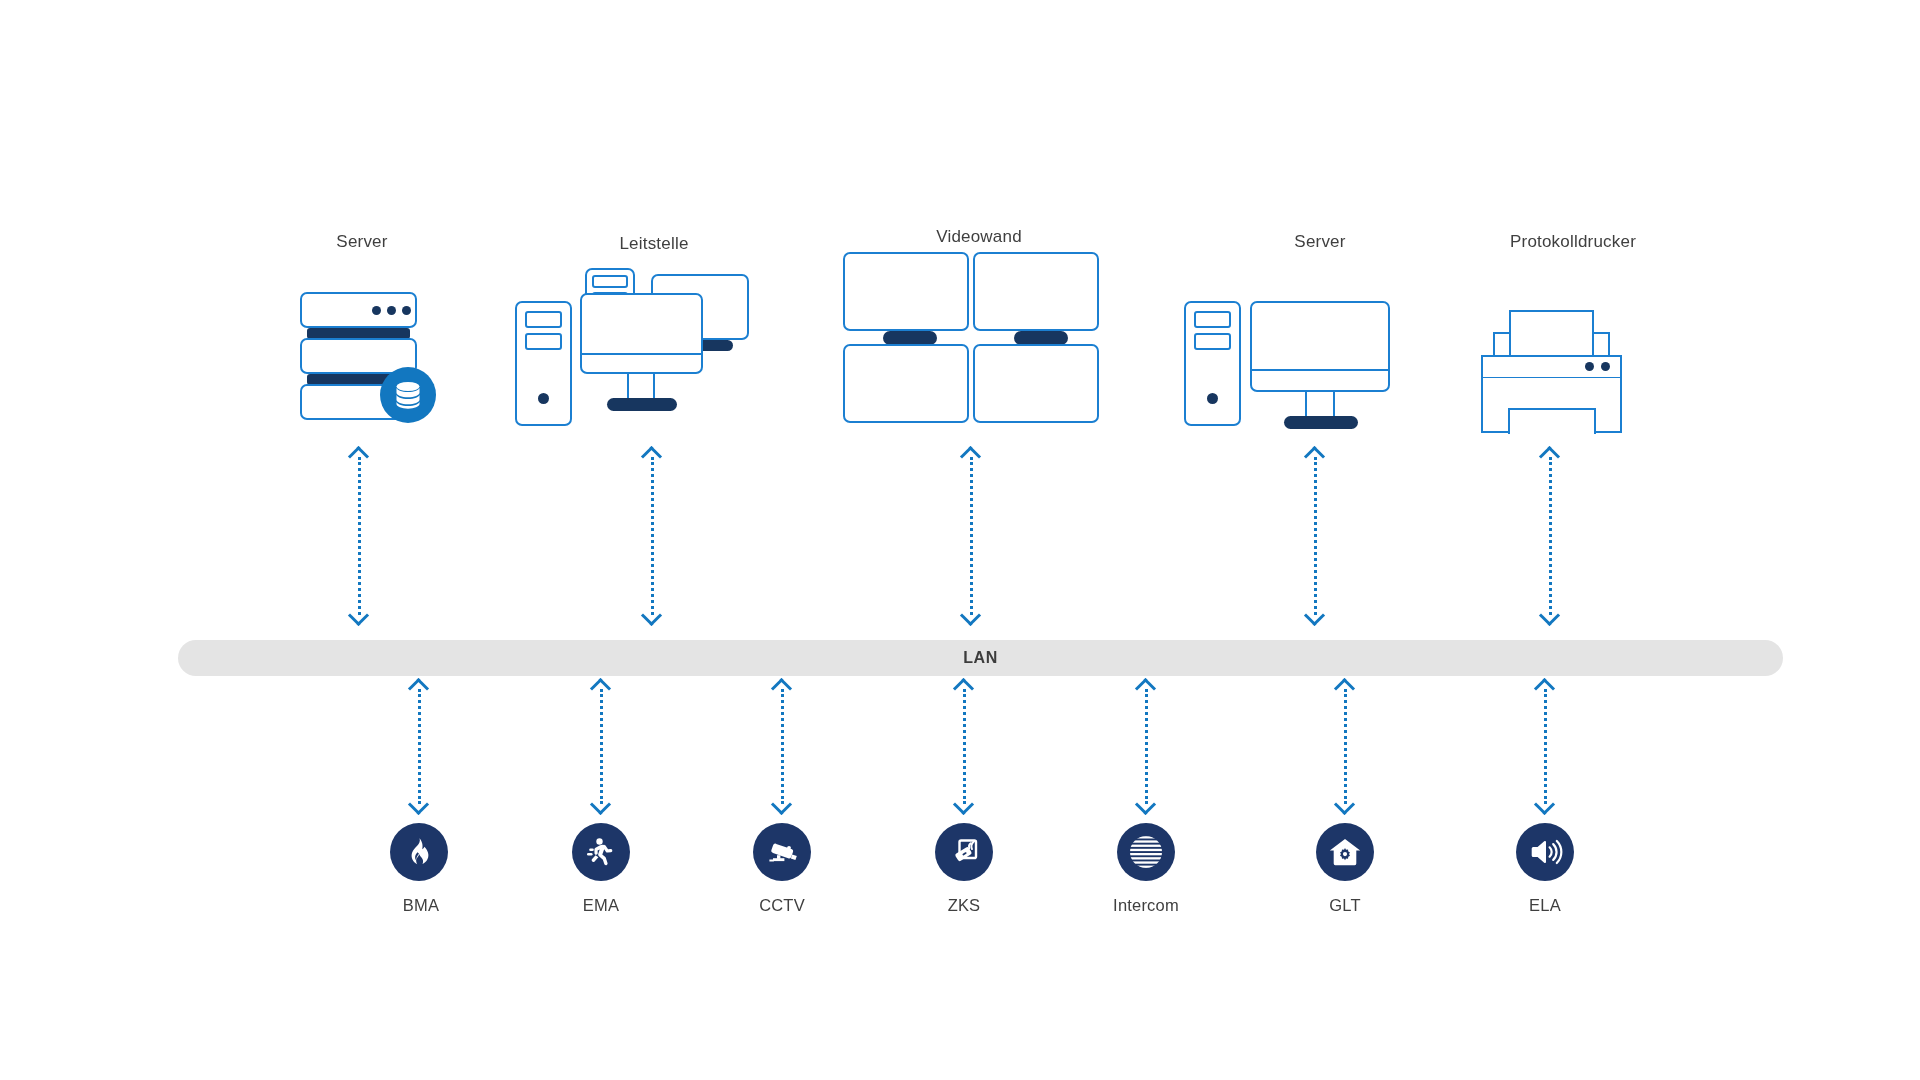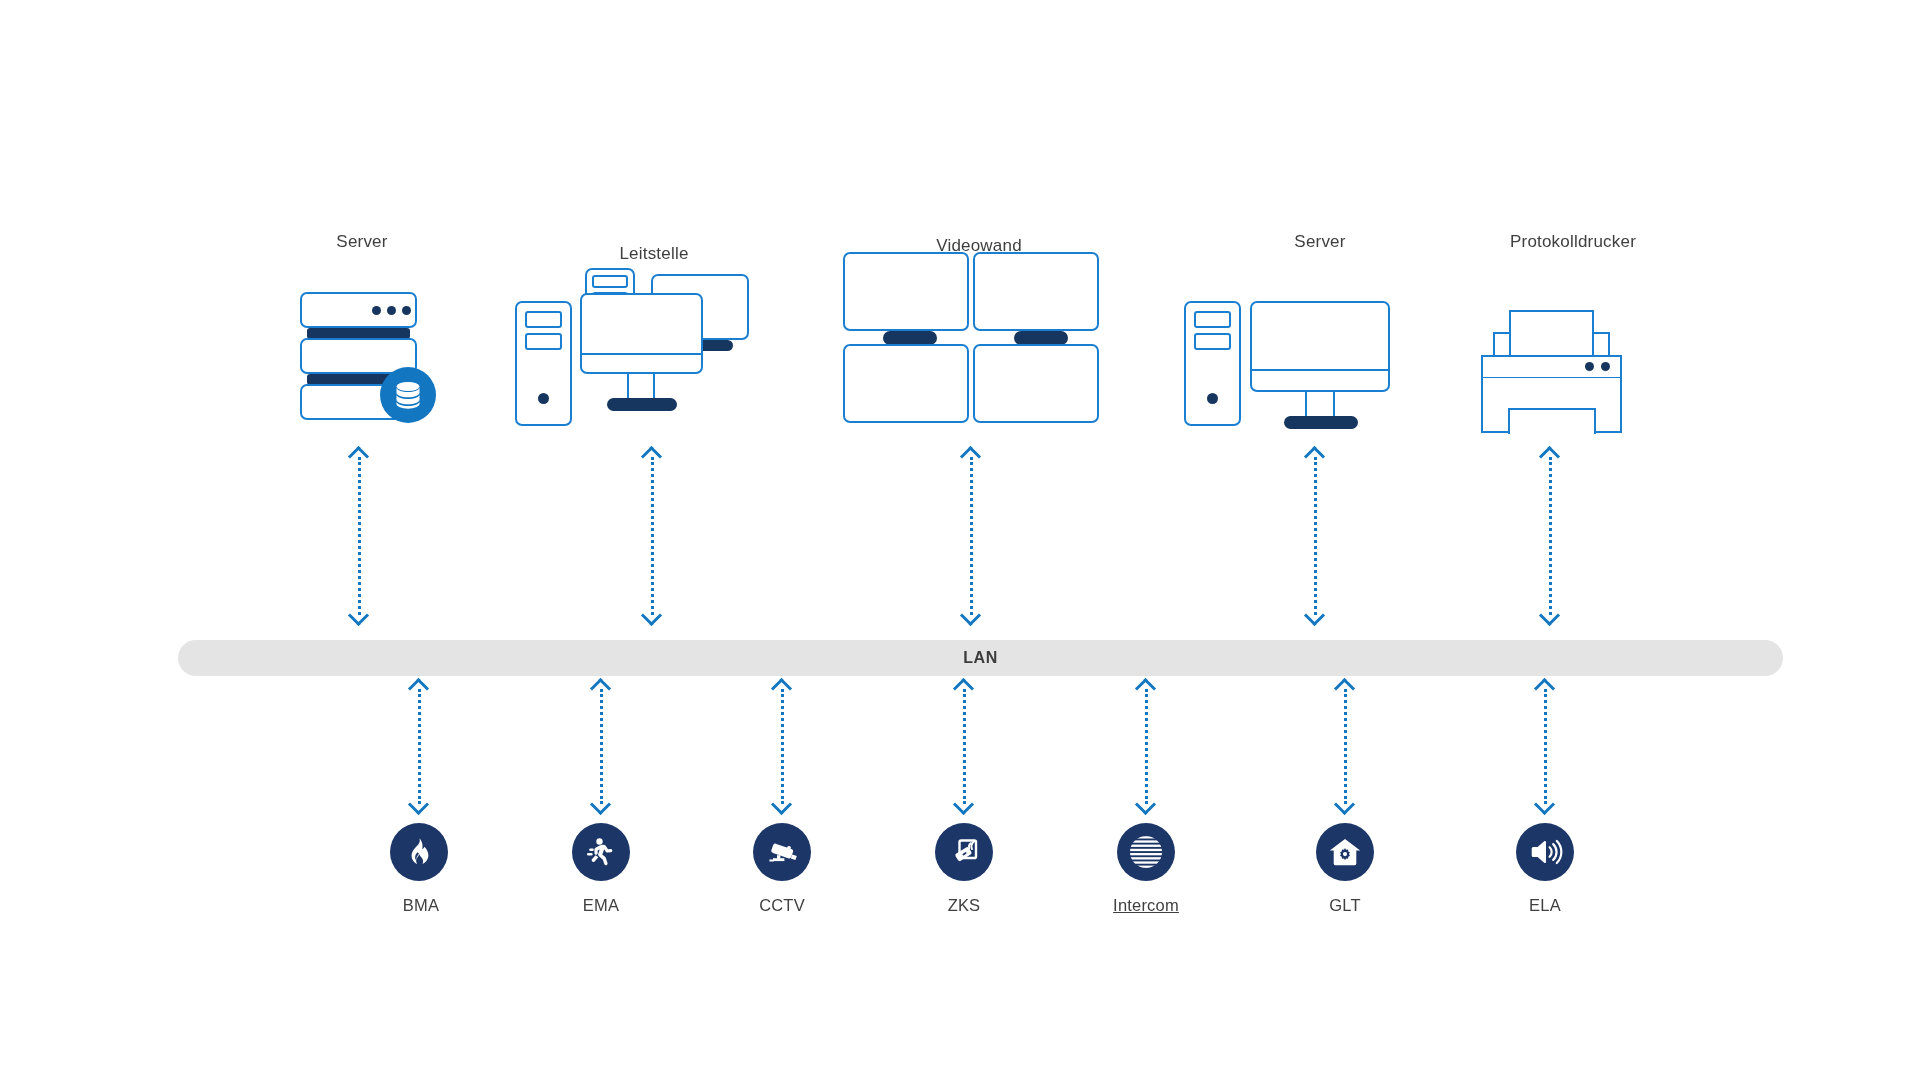--- a/index.html
+++ b/index.html
@@ -226,22 +226,22 @@
   .sys-icon svg {
     display: block;
   }
 </style>
 </head>
 <body>
 
 <div id="stage">
 
   <div class="dev-label" style="left:212px; top:232px;">Server</div>
-  <div class="dev-label" style="left:504px; top:244px;">Leitstelle</div>
-  <div class="dev-label" style="left:829px; top:236px;">Videowand</div>
+  <div class="dev-label" style="left:504px; top:234px;">Leitstelle</div>
+  <div class="dev-label" style="left:829px; top:227px;">Videowand</div>
   <div class="dev-label" style="left:1170px; top:232px;">Server</div>
   <div class="dev-label" style="left:1423px; top:232px;">Protokolldrucker</div>
 
   <div class="node" style="left:300px; top:292px; width:125px; height:140px;">
 
     <div class="srv-box" style="left:0px;   top:0px;  width:117px; height:36px;"></div>
     <div class="srv-dot" style="left:72px;  top:14px;"></div>
     <div class="srv-dot" style="left:87px;  top:14px;"></div>
     <div class="srv-dot" style="left:102px; top:14px;"></div>
     <div class="srv-bar" style="left:7px;   top:36px; width:103px; height:11px;"></div>
@@ -454,21 +454,21 @@
         <rect x="2" y="9.4" width="38" height="2.3"></rect>
         <rect x="2" y="13.6" width="38" height="2.3"></rect>
         <rect x="2" y="17.8" width="38" height="2.3"></rect>
         <rect x="2" y="22.0" width="38" height="2.3"></rect>
         <rect x="2" y="26.2" width="38" height="2.3"></rect>
         <rect x="2" y="30.4" width="38" height="2.3"></rect>
         <rect x="2" y="34.6" width="38" height="2.3"></rect>
       </g>
     </svg>
   </div>
-  <div class="sys-label" style="left:1046px; top:895px;text-decoration:underline;">Intercom</div>
+  <div class="sys-label" style="left:1046px; top:895px;">Intercom</div>
 
   <div class="sys-icon" style="left:1316px; top:823px;">
     <svg width="36" height="36" viewBox="0 0 36 36">
       <path fill="#ffffff" d="M18 5.0 L33.2 16.6 h-3.9 v13.0 a1.6 1.6 0 0 1 -1.6 1.6 H8.3 a1.6 1.6 0 0 1 -1.6 -1.6 V16.6 H2.8 z"></path>
       <g fill="#1d3668">
         <path d="M18 14.0 l1.0 1.7 2.0 -.3 .3 2.0 1.7 1.0 -1.0 1.7 1.0 1.7 -1.7 1.0 -.3 2.0 -2.0 -.3 -1.0 1.7 -1.0 -1.7 -2.0 .3 -.3 -2.0 -1.7 -1.0 1.0 -1.7 -1.0 -1.7 1.7 -1.0 .3 -2.0 2.0 .3 z"></path>
       </g>
       <circle cx="18" cy="20.1" r="2.1" fill="#ffffff"></circle>
     </svg>
   </div>

